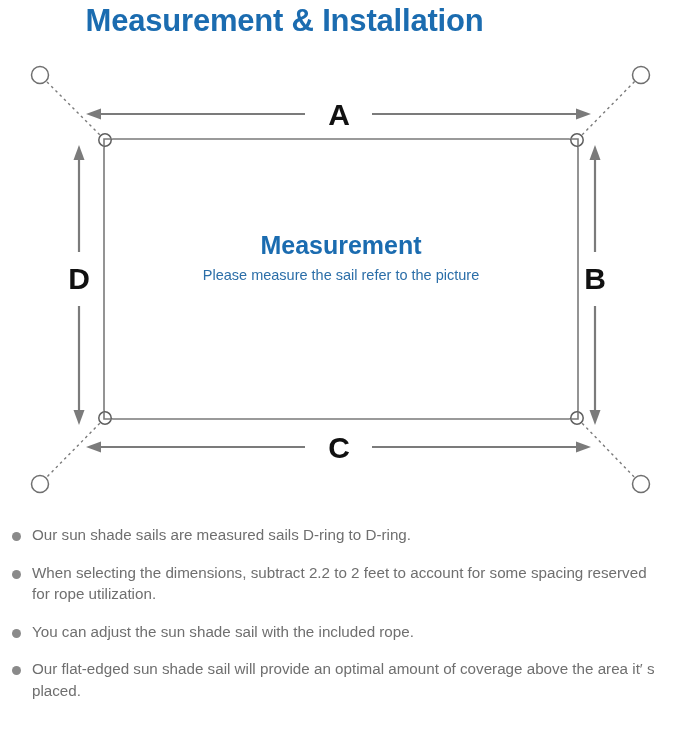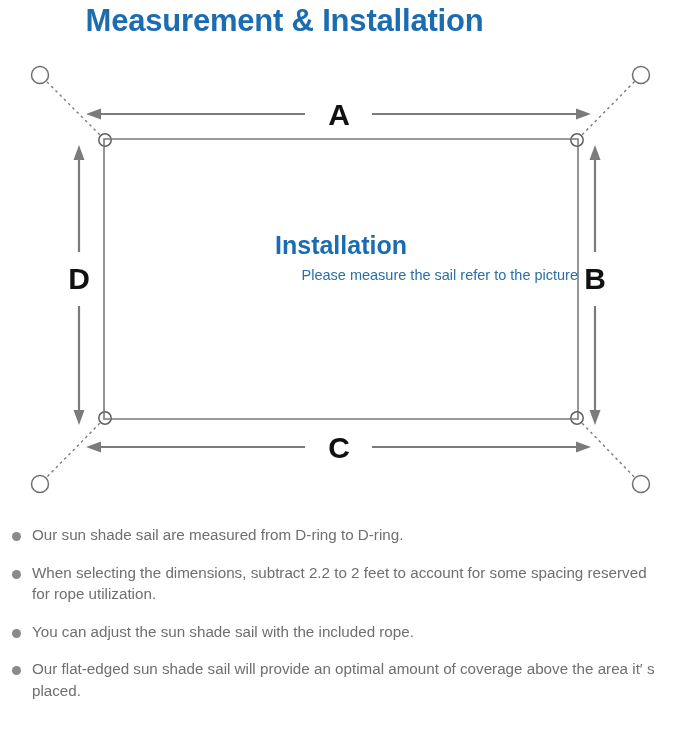--- a/index.html
+++ b/index.html
@@ -61,21 +61,20 @@
     font-size: 25px;
     font-weight: bold;
     color: #1b6cb0;
     line-height: 30px;
   }
   #center-sub {
     font-size: 14.5px;
     color: #2b6ea8;
     line-height: 22px;
     margin-top: 4px;
-    text-align: right;
   }
 
   #notes {
     position: absolute;
     top: 524px;
     left: 0px;
     width: 679px;
   }
   .note-row {
     display: flex;
@@ -157,29 +156,29 @@
     <g>
       <line x1="595" y1="103" x2="595" y2="204" stroke="#7b7b7b" stroke-width="2.2"></line>
       <path d="M595 97 L589.5 112 L600.5 112 Z" fill="#7b7b7b"></path>
       <line x1="595" y1="258" x2="595" y2="371" stroke="#7b7b7b" stroke-width="2.2"></line>
       <path d="M595 377 L589.5 362 L600.5 362 Z" fill="#7b7b7b"></path>
     </g>
     <text class="svg-letter" x="595" y="241" text-anchor="middle">B</text>
   </svg>
 
   <div id="center-label">
-    <div id="center-heading">Installation</div>
+    <div id="center-heading">Measurement</div>
     <div id="center-sub">Please measure the sail refer to the picture</div>
   </div>
 </div>
 
 <div id="notes">
   <div class="note-row">
     <span class="note-bullet"></span>
-    <span class="note-text">Our sun shade sail are measured from D-ring to D-ring.</span>
+    <span class="note-text">Our sun shade sails are measured sails D-ring to D-ring.</span>
   </div>
   <div class="note-row">
     <span class="note-bullet"></span>
     <span class="note-text">When selecting the dimensions, subtract 2.2 to 2 feet to account for some spacing reserved for rope utilization.</span>
   </div>
   <div class="note-row">
     <span class="note-bullet"></span>
     <span class="note-text">You can adjust the sun shade sail with the included rope.</span>
   </div>
   <div class="note-row">

